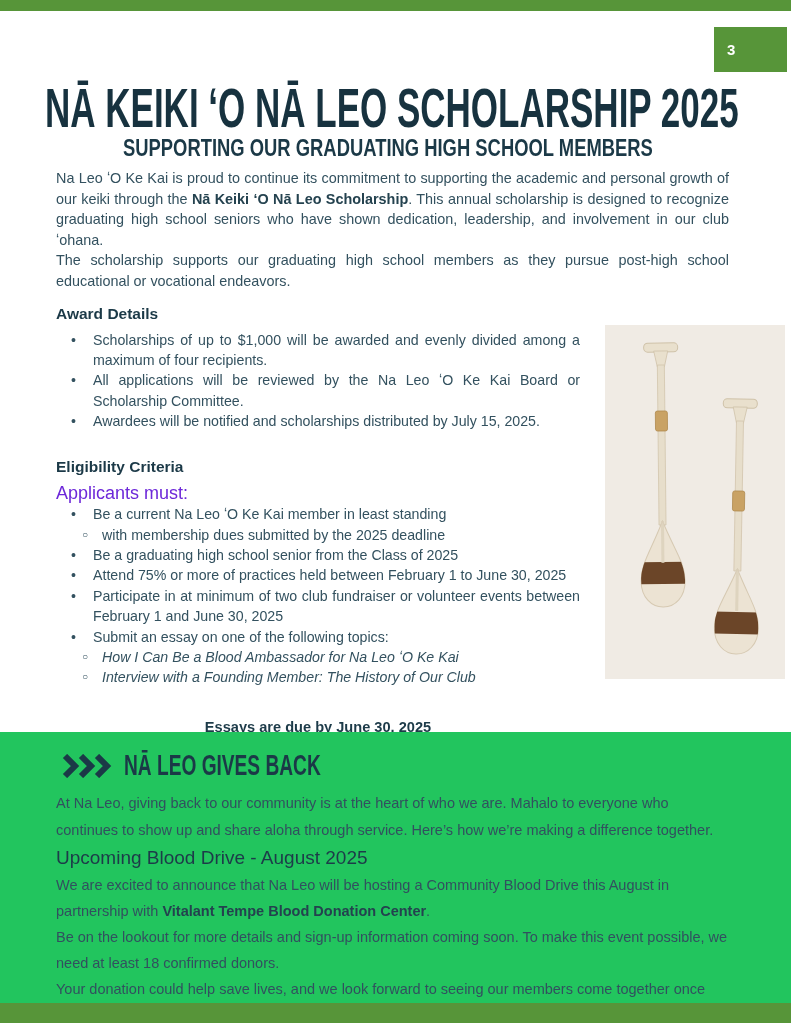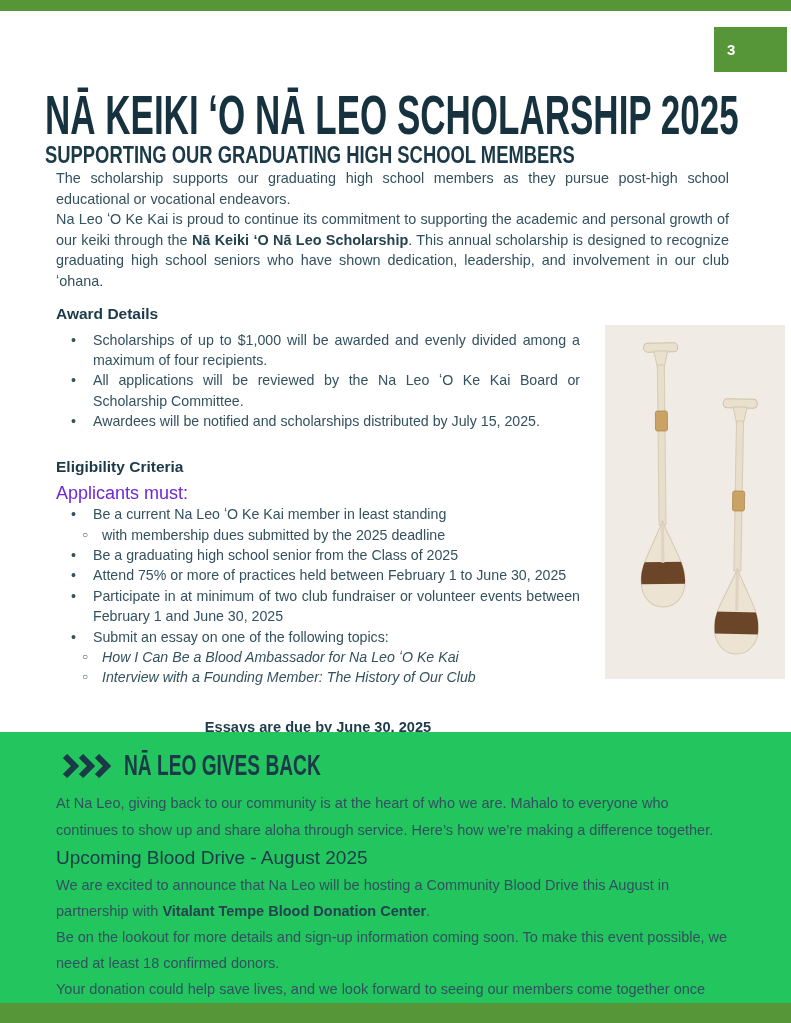--- a/index.html
+++ b/index.html
@@ -8,21 +8,21 @@
     background:#ffffff;
     font-family:"Liberation Sans","DejaVu Sans",sans-serif;
     -webkit-font-smoothing:antialiased;
   }
   .topbar{position:absolute;top:0;left:0;width:791px;height:11px;background:#579539;}
   .pagebox{
     position:absolute;left:714px;top:27px;width:73px;height:45px;background:#579539;
     color:#ffffff;font-weight:bold;font-size:15px;
     display:flex;align-items:center;padding-left:13px;box-sizing:border-box;
   }
-  .header{position:absolute;left:45px;top:86px;width:740px;}
+  .header{position:absolute;left:45px;top:79px;width:740px;text-align:right;}
   .title{
     font-weight:bold;font-size:56px;line-height:1.02;color:#17323f;
     display:inline-block;transform:scaleX(0.625);transform-origin:left;
     white-space:nowrap;letter-spacing:0px;
   }
   .subtitle{
     font-weight:bold;font-size:23px;line-height:1;color:#1b3947;
     display:inline-block;transform:scaleX(0.80);transform-origin:left;
     white-space:nowrap;margin-top:1px;
   }
@@ -81,22 +81,22 @@
   <span>3</span>
 </div>
 
 <div class="header">
   <div><span class="title">NĀ KEIKI ʻO NĀ LEO SCHOLARSHIP 2025</span></div>
   <div><span class="subtitle">SUPPORTING OUR GRADUATING HIGH SCHOOL MEMBERS</span></div>
 </div>
 
 <div class="content">
   <div class="intro">
+    <p><span>Na Leo ʻO Ke Kai is proud to continue its commitment to supporting the academic and personal growth of our keiki through the </span><span class="bold-navy">Nā Keiki ʻO Nā Leo Scholarship</span><span>. This annual scholarship is designed to recognize graduating high school seniors who have shown dedication, leadership, and involvement in our club ʻohana.</span></p>
     <p>The scholarship supports our graduating high school members as they pursue post-high school educational or vocational endeavors.</p>
-    <p><span>Na Leo ʻO Ke Kai is proud to continue its commitment to supporting the academic and personal growth of our keiki through the </span><span class="bold-navy">Nā Keiki ʻO Nā Leo Scholarship</span><span>. This annual scholarship is designed to recognize graduating high school seniors who have shown dedication, leadership, and involvement in our club ʻohana.</span></p>
   </div>
 
   <div class="row">
     <div class="leftcol">
 
       <div class="sec-heading">Award Details</div>
       <ul class="blist">
         <li>
             <span class="marker">•</span>
             <span class="btxt">Scholarships of up to $1,000 will be awarded and evenly divided among a maximum of four recipients.</span>

